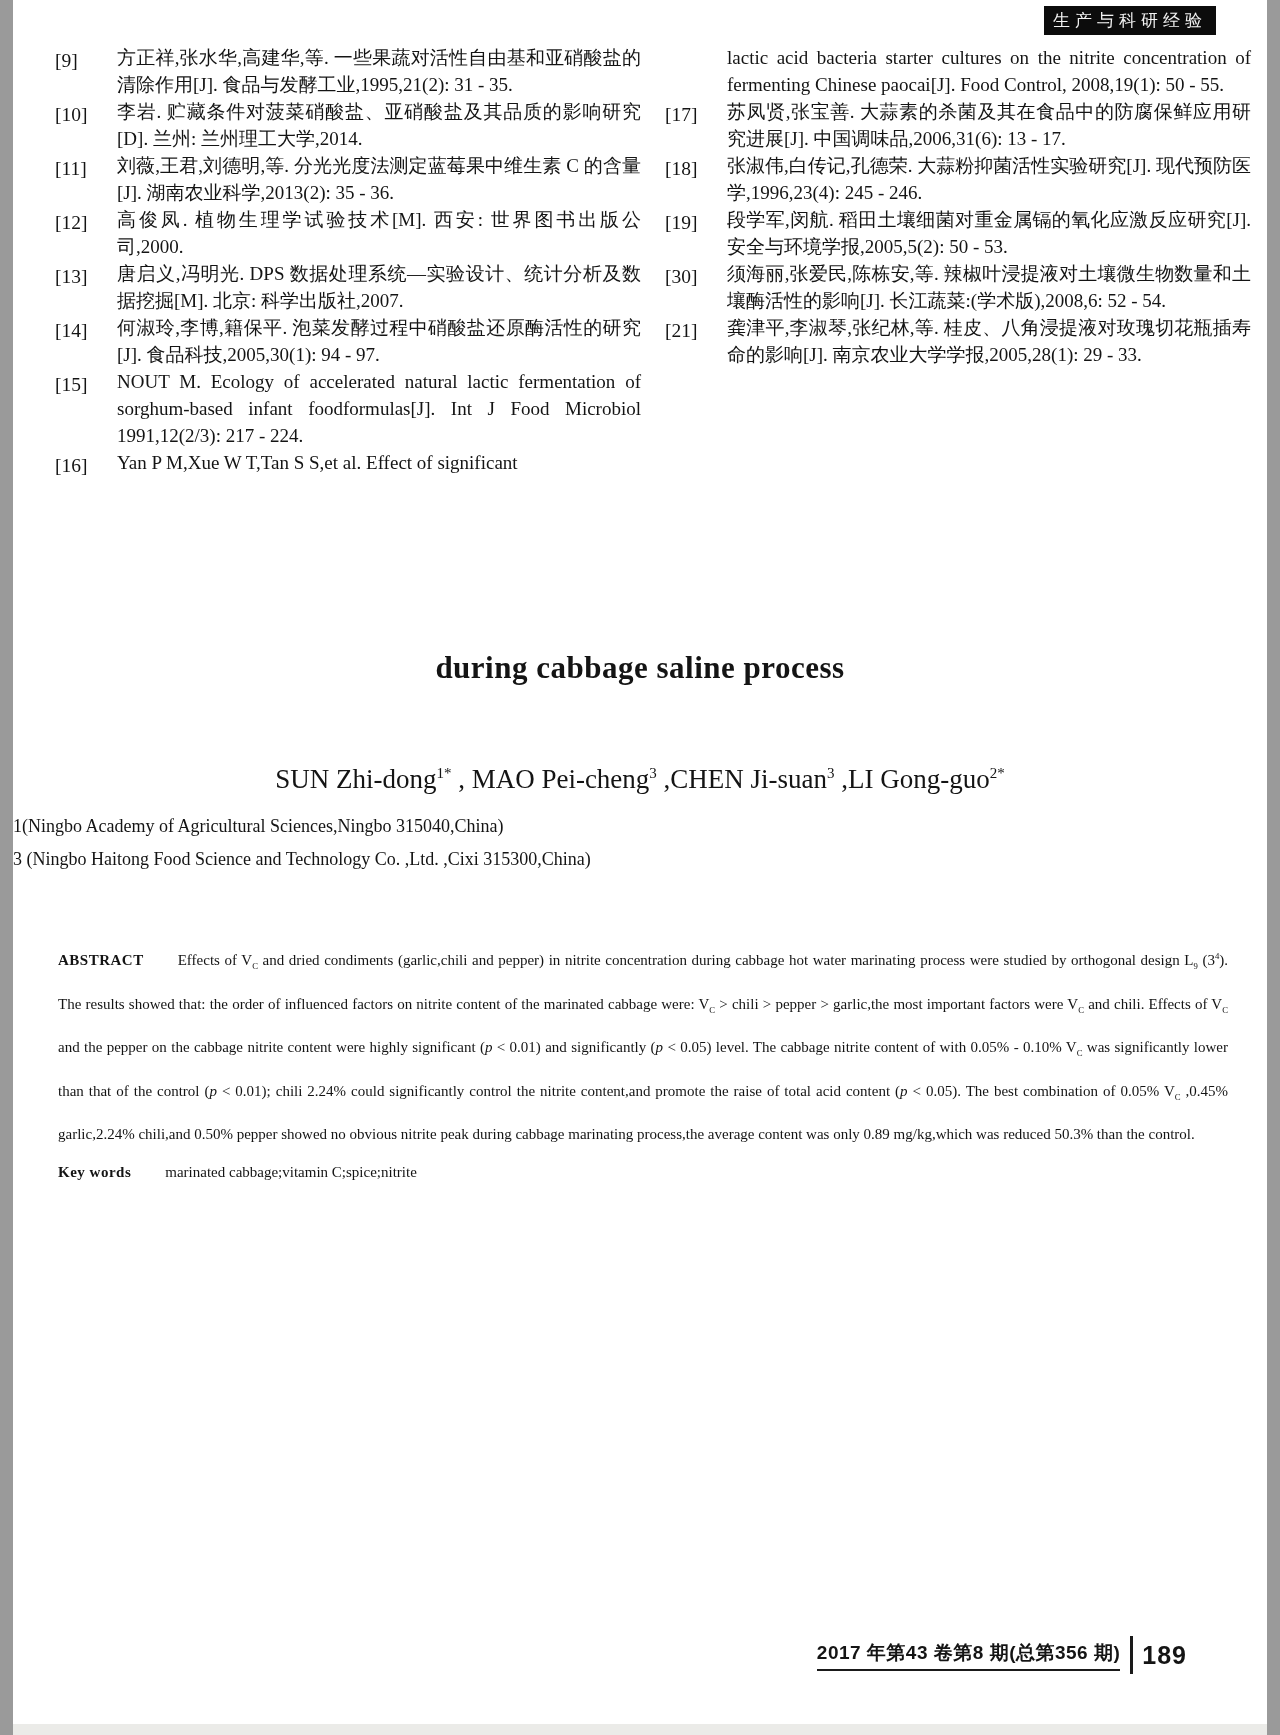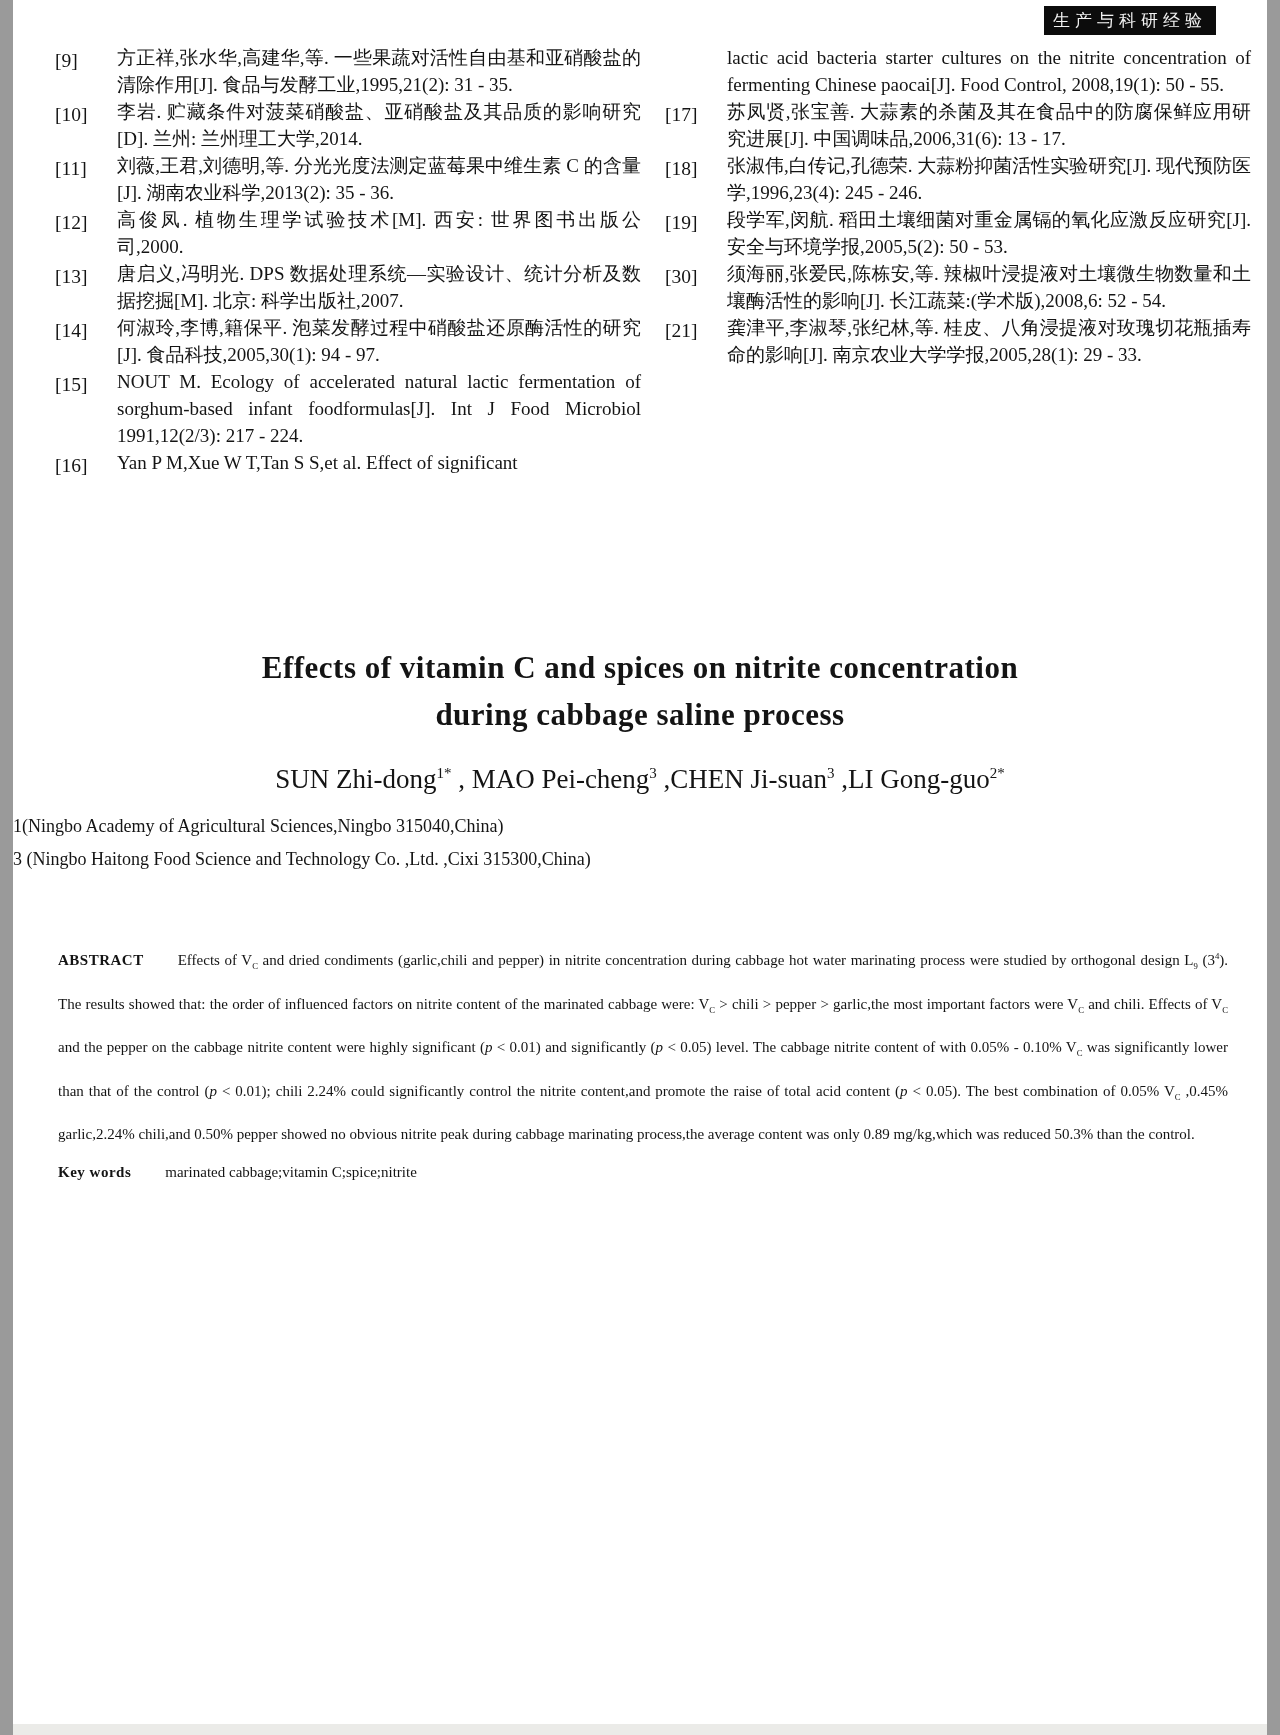--- a/index.html
+++ b/index.html
@@ -167,35 +167,39 @@
         </div>
 
         <div class="ref">
           <span class="ref-label">[21]</span>
           <span class="ref-body">龚津平,李淑琴,张纪林,等. 桂皮、八角浸提液对玫瑰切花瓶插寿命的影响[J]. 南京农业大学学报,2005,28(1): 29 - 33.</span>
         </div>
       </div>
   </div>
 
   <div class="article-title">
-    <div>Effects of vitamin C and spices on nitrite concentration</div>
     <div>during cabbage saline process</div>
   </div>
 
   <div class="authors"><span>SUN Zhi-dong</span><sup>1*</sup><span> ,  MAO Pei-cheng</span><sup>3</sup><span> ,CHEN Ji-suan</span><sup>3</sup><span> ,LI Gong-guo</span><sup>2*</sup></div>
 
   <div class="affils">
 
       <div>1(Ningbo Academy of Agricultural Sciences,Ningbo 315040,China)</div>
 
 
       <div>3 (Ningbo Haitong Food Science and Technology Co. ,Ltd. ,Cixi 315300,China)</div>
     </div>
 
   <div class="abstract">
     <p><span class="abstract-label">ABSTRACT</span><span class="kw-gap"></span><span><span>Effects of V</span><sub>C</sub><span> and dried condiments (garlic,chili and pepper) in nitrite concentration during cabbage hot water marinating process were studied by orthogonal design L</span><sub>9</sub><span> (3</span><sup>4</sup><span>). The results showed that: the order of influenced factors on nitrite content of the marinated cabbage were: V</span><sub>C</sub><span> &gt; chili &gt; pepper &gt; garlic,the most important factors were V</span><sub>C</sub><span> and chili. Effects of V</span><sub>C</sub><span> and the pepper on the cabbage nitrite content were highly significant (</span><i>p</i><span> &lt; 0.01) and significantly (</span><i>p</i><span> &lt; 0.05) level. The cabbage nitrite content of with 0.05% - 0.10% V</span><sub>C</sub><span> was significantly lower than that of the control (</span><i>p</i><span> &lt; 0.01); chili 2.24% could significantly control the nitrite content,and promote the raise of total acid content (</span><i>p</i><span> &lt; 0.05). The best combination of 0.05% V</span><sub>C</sub><span> ,0.45% garlic,2.24% chili,and 0.50% pepper showed no obvious nitrite peak during cabbage marinating process,the average content was only 0.89 mg/kg,which was reduced 50.3% than the control.</span></span></p>
     <p class="keywords-row"><span class="keywords-label">Key words</span><span class="kw-gap"></span><span>marinated cabbage;vitamin C;spice;nitrite</span></p>
   </div>
 
+  <div class="footer">
+    <span class="footer-issue">2017 年第43 卷第8 期(总第356 期)</span>
+    <span class="footer-divider"></span>
+    <span class="footer-page">189</span>
+  </div>
 
   <div class="scan-edge"></div>
 
 </div>
 
 </body></html>

